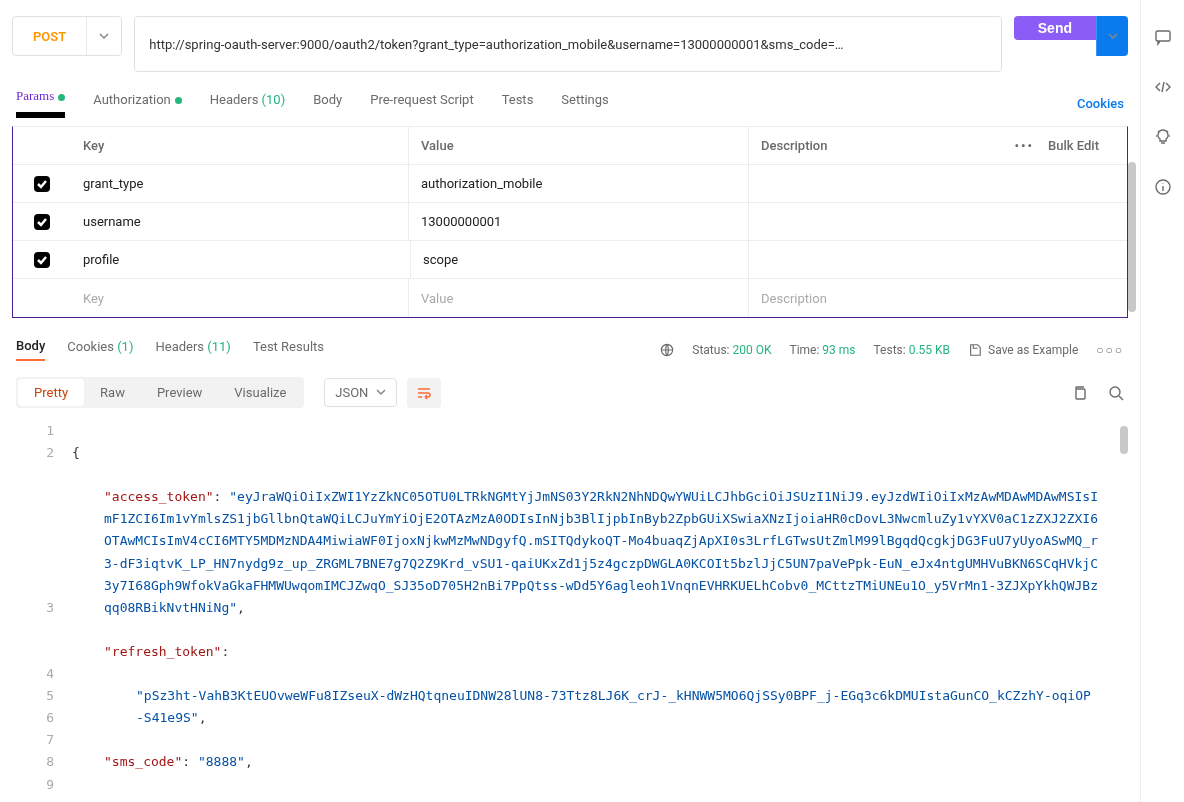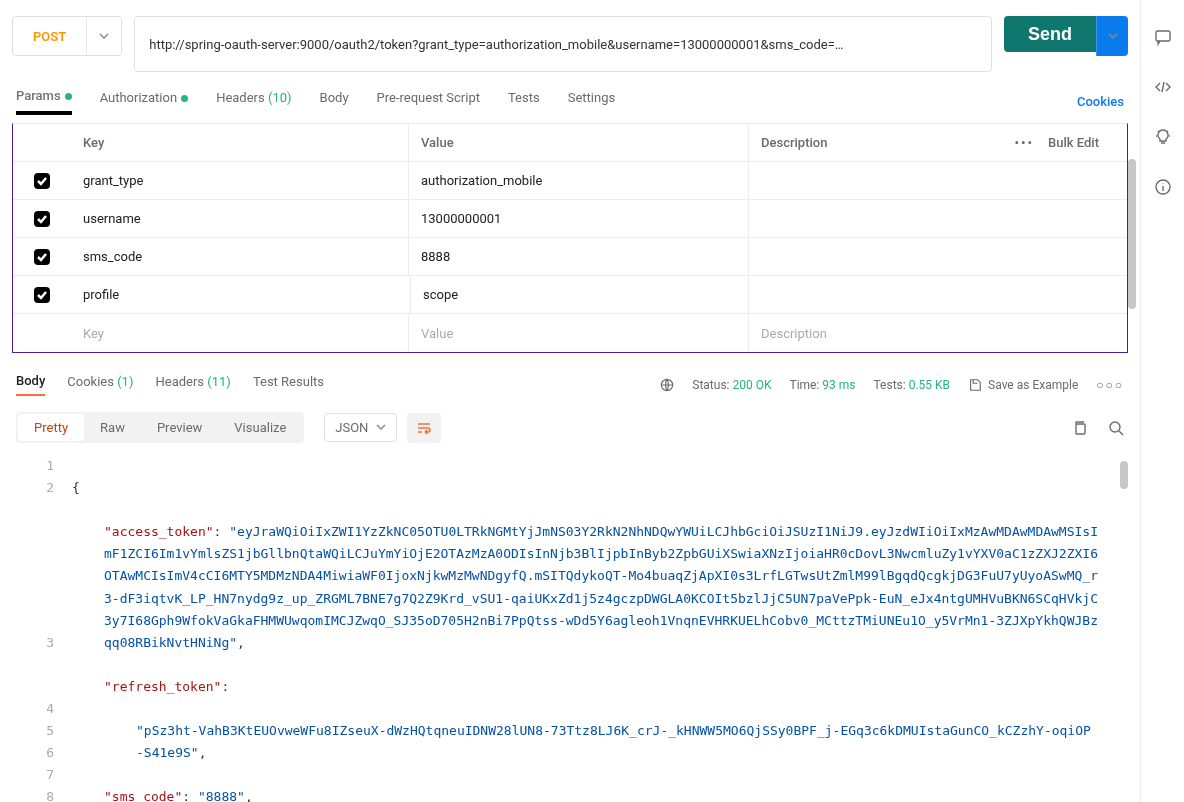--- a/index.html
+++ b/index.html
@@ -8,28 +8,28 @@
 .right-rail { width: 44px; border-left: 1px solid #ededed; display: flex; flex-direction: column; align-items: center; padding-top: 28px; gap: 32px; }
 .right-rail svg { width: 18px; height: 18px; stroke: #6b6b6b; fill: none; stroke-width: 1.4; }
 
 
 .req-row { display: flex; gap: 12px; align-items: stretch; margin-bottom: 16px; }
 .method-box { display: flex; align-items: center; border: 1px solid #e0e0e0; border-radius: 4px; height: 40px; }
 .method { color: #ff9800; font-weight: 600; font-size: 13px; padding: 0 20px; }
 .method-chev { padding: 0 12px; border-left: 1px solid #e8e8e8; display: flex; align-items: center; height: 100%; }
 .url-input { flex: 1; border: 1px solid #e0e0e0; border-radius: 4px; height: 56px; padding: 0 14px; font-size: 13px; color: #333; outline: none; font-family: inherit; }
 .send-wrap { display: flex; }
-.send-btn { background: #0f766e; color: #fff; border: none; border-radius: 4px 0 0 4px; height: 36px; padding: 0 24px; font-weight: 600; font-size: 18px; cursor: pointer; }
+.send-btn { background: #8b5cf6; color: #fff; border: none; border-radius: 4px 0 0 4px; height: 24px; padding: 0 24px; font-weight: 600; font-size: 14px; cursor: pointer; }
 .send-chev { background: #097bed; border: none; border-left: 1px solid rgba(255,255,255,0.2); border-radius: 0 4px 4px 0; height: 40px; width: 32px; display: flex; align-items: center; justify-content: center; cursor: pointer; }
 .send-chev svg { stroke: #fff; }
 
 
 .tabs { display: flex; align-items: center; gap: 28px; padding: 0 4px 8px 4px; position: relative; }
 .tab { color: #6b6b6b; font-size: 13px; cursor: pointer; padding-bottom: 8px; }
-.tab.active { color: #737373; font-weight: 500; border-bottom: 4px solid #000000; }
+.tab.active { color: #6d28d9; font-weight: 500; border-bottom: 6px solid #000000; font-family: Liberation Serif, serif; }
 .dot-green { display: inline-block; width: 7px; height: 7px; border-radius: 50%; background: #26b47f; margin-left: 4px; vertical-align: middle; }
 .tab .count { color: #26b47f; }
 .cookies-link { margin-left: auto; color: #097bed; font-weight: 500; cursor: pointer; }
 
 
 .param-table { border: 1px solid #4c1d95; border-top: 1px solid #ededed; }
 .ptrow { display: flex; border-bottom: 1px solid #ededed; height: 38px; align-items: center; }
 .ptrow:last-child { border-bottom: none; }
 .ptcell { padding: 0 12px; font-size: 13px; }
 .ptcell.chk { width: 58px; display: flex; justify-content: center; }
@@ -157,32 +157,20 @@
         <div class="ptcell desc"></div>
       </div>
       <div class="ptrow">
         <div class="ptcell chk">
             <span class="chkbox">
               <svg viewBox="0 0 10 10">
                 <polyline points="1,5 4,8 9,2"></polyline>
               </svg>
             </span>
           </div>
-        <div class="ptcell key">sms_code</div>
-        <div class="ptcell val">8888</div>
-        <div class="ptcell desc"></div>
-      </div>
-      <div class="ptrow">
-        <div class="ptcell chk">
-            <span class="chkbox">
-              <svg viewBox="0 0 10 10">
-                <polyline points="1,5 4,8 9,2"></polyline>
-              </svg>
-            </span>
-          </div>
         <div class="ptcell val">profile</div>
         <div class="ptcell key">scope</div>
         <div class="ptcell desc"></div>
       </div>
       <div class="ptrow">
         <div class="ptcell chk"></div>
         <div class="ptcell key placeholder">Key</div>
         <div class="ptcell val placeholder">Value</div>
         <div class="ptcell desc placeholder">Description</div>
       </div>

